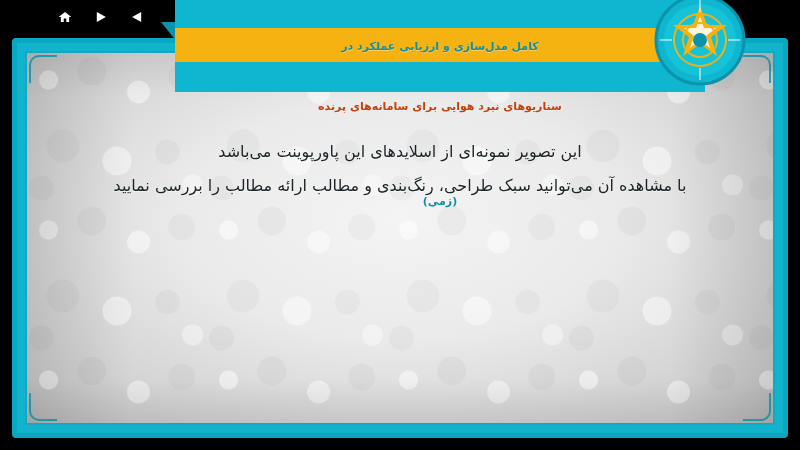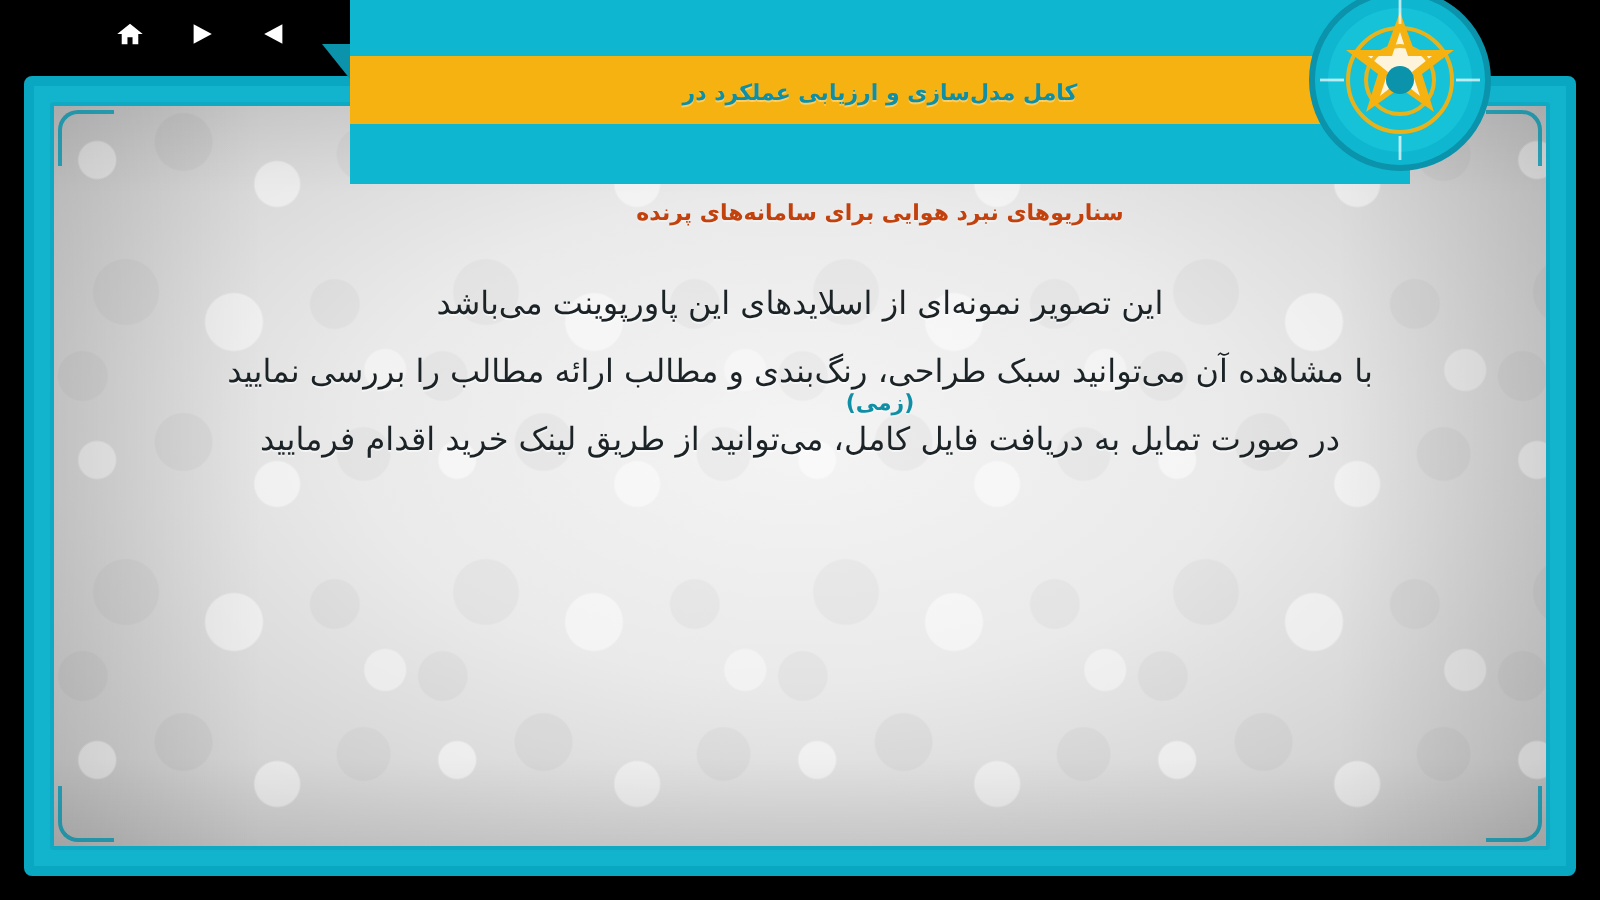--- a/index.html
+++ b/index.html
@@ -228,21 +228,20 @@
   <div class="frame-outer">
     <div class="frame-inner">
       <span class="corner-orn tl"></span>
       <span class="corner-orn tr"></span>
       <span class="corner-orn bl"></span>
       <span class="corner-orn br"></span>
 
       <div class="body-text">
         <div class="body-line">این تصویر نمونه‌ای از اسلایدهای این پاورپوینت می‌باشد</div>
         <div class="body-line">با مشاهده آن می‌توانید سبک طراحی، رنگ‌بندی و مطالب ارائه مطالب را بررسی نمایید</div>
-        <div class="body-line">در صورت تمایل به دریافت فایل کامل، می‌توانید از طریق لینک خرید اقدام فرمایید</div>
       </div>
     </div>
   </div>
 
   <div class="title-banner">
     <div class="banner-band b1">
       <span class="banner-tail-left"></span>
       <span class="banner-tail-right"></span>
     </div>
     <div class="banner-band b2"></div>

